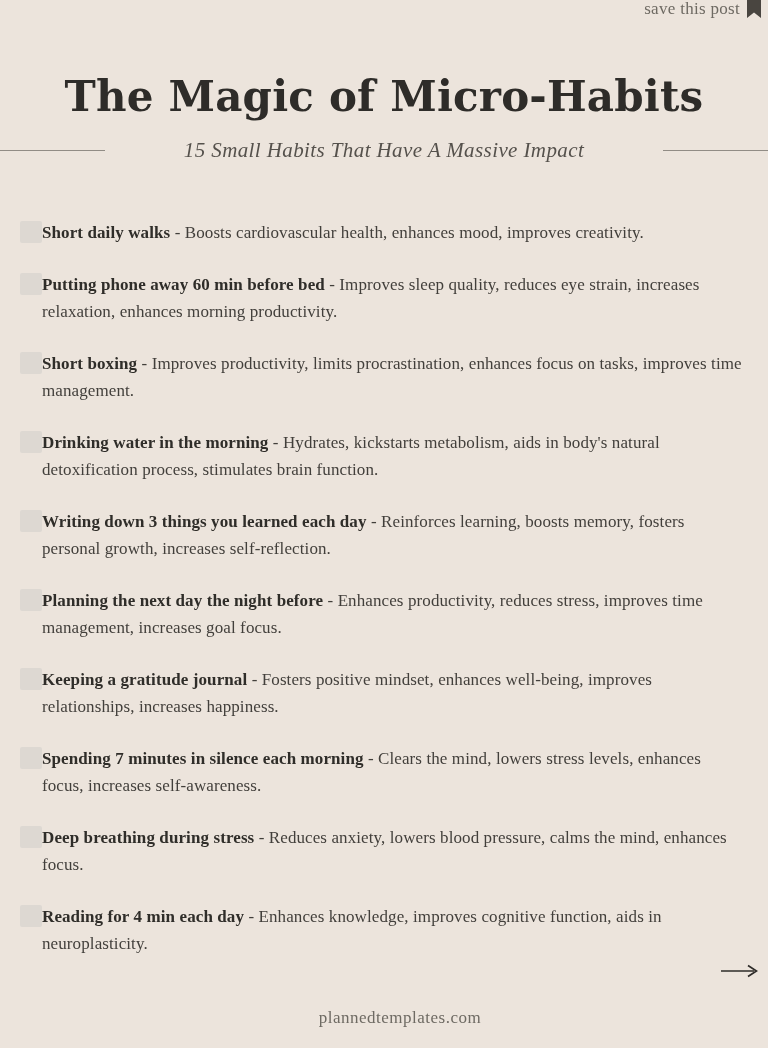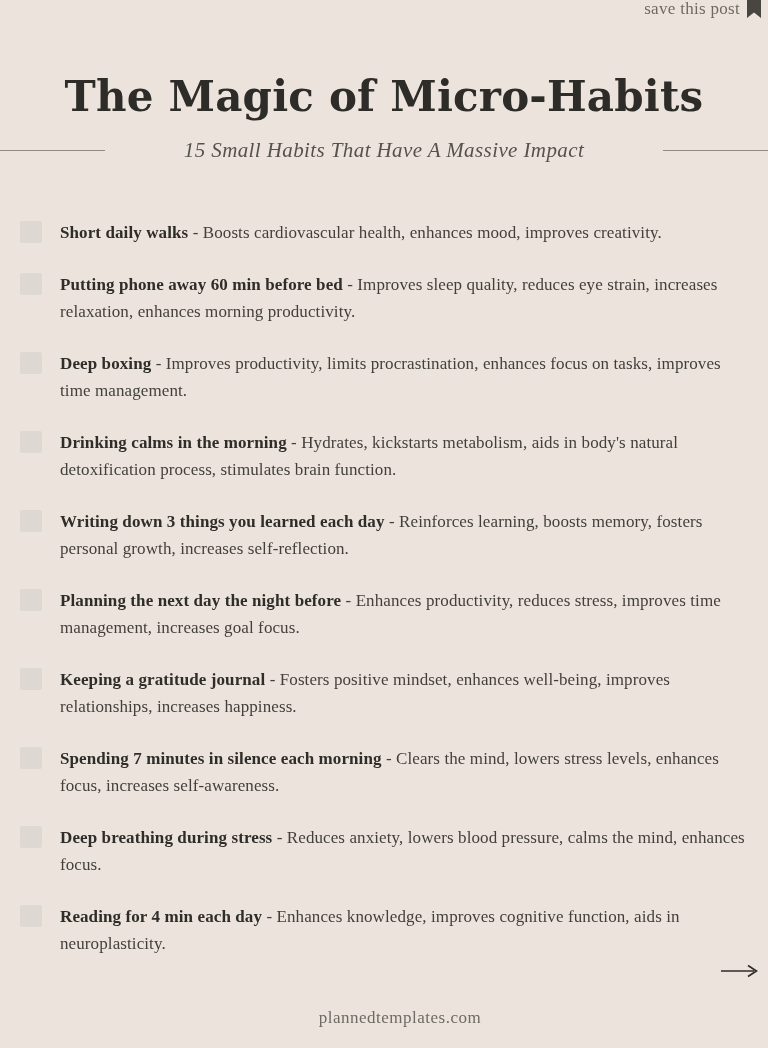--- a/index.html
+++ b/index.html
@@ -66,21 +66,21 @@
   
   .habits {
     position: absolute;
     top: 219px;
     left: 20px;
     right: 22px;
     display: flex;
     flex-direction: column;
     gap: 25px;
   }
-  .habit { display: flex; gap: 18px; align-items: flex-start; }
+  .habit { display: flex; align-items: flex-start; }
   .checkbox {
     flex: 0 0 auto;
     width: 22px;
     height: 22px;
     margin-top: 2px;
     background: #ddd8d2;
     border-radius: 2px;
     cursor: pointer;
   }
   .habit-text {
@@ -139,26 +139,26 @@
       <p class="habit-text"><span class="habit-name">Short daily walks</span><span class="habit-sep"> - </span><span class="habit-desc">Boosts cardiovascular health, enhances mood, improves creativity.</span></p>
     </div>
 
     <div class="habit">
       <span class="checkbox"></span>
       <p class="habit-text"><span class="habit-name">Putting phone away 60 min before bed</span><span class="habit-sep"> - </span><span class="habit-desc">Improves sleep quality, reduces eye strain, increases relaxation, enhances morning productivity.</span></p>
     </div>
 
     <div class="habit">
       <span class="checkbox"></span>
-      <p class="habit-text"><span class="habit-name">Deep boxing</span><span class="habit-sep"> - </span><span class="habit-desc">Improves productivity, limits procrastination, enhances focus on tasks, improves time management.</span></p>
+      <p class="habit-text"><span class="habit-name">Short boxing</span><span class="habit-sep"> - </span><span class="habit-desc">Improves productivity, limits procrastination, enhances focus on tasks, improves time management.</span></p>
     </div>
 
     <div class="habit">
       <span class="checkbox"></span>
-      <p class="habit-text"><span class="habit-name">Drinking calms in the morning</span><span class="habit-sep"> - </span><span class="habit-desc">Hydrates, kickstarts metabolism, aids in body's natural detoxification process, stimulates brain function.</span></p>
+      <p class="habit-text"><span class="habit-name">Drinking water in the morning</span><span class="habit-sep"> - </span><span class="habit-desc">Hydrates, kickstarts metabolism, aids in body's natural detoxification process, stimulates brain function.</span></p>
     </div>
 
     <div class="habit">
       <span class="checkbox"></span>
       <p class="habit-text"><span class="habit-name">Writing down 3 things you learned each day</span><span class="habit-sep"> - </span><span class="habit-desc">Reinforces learning, boosts memory, fosters personal growth, increases self-reflection.</span></p>
     </div>
 
     <div class="habit">
       <span class="checkbox"></span>
       <p class="habit-text"><span class="habit-name">Planning the next day the night before</span><span class="habit-sep"> - </span><span class="habit-desc">Enhances productivity, reduces stress, improves time management, increases goal focus.</span></p>

